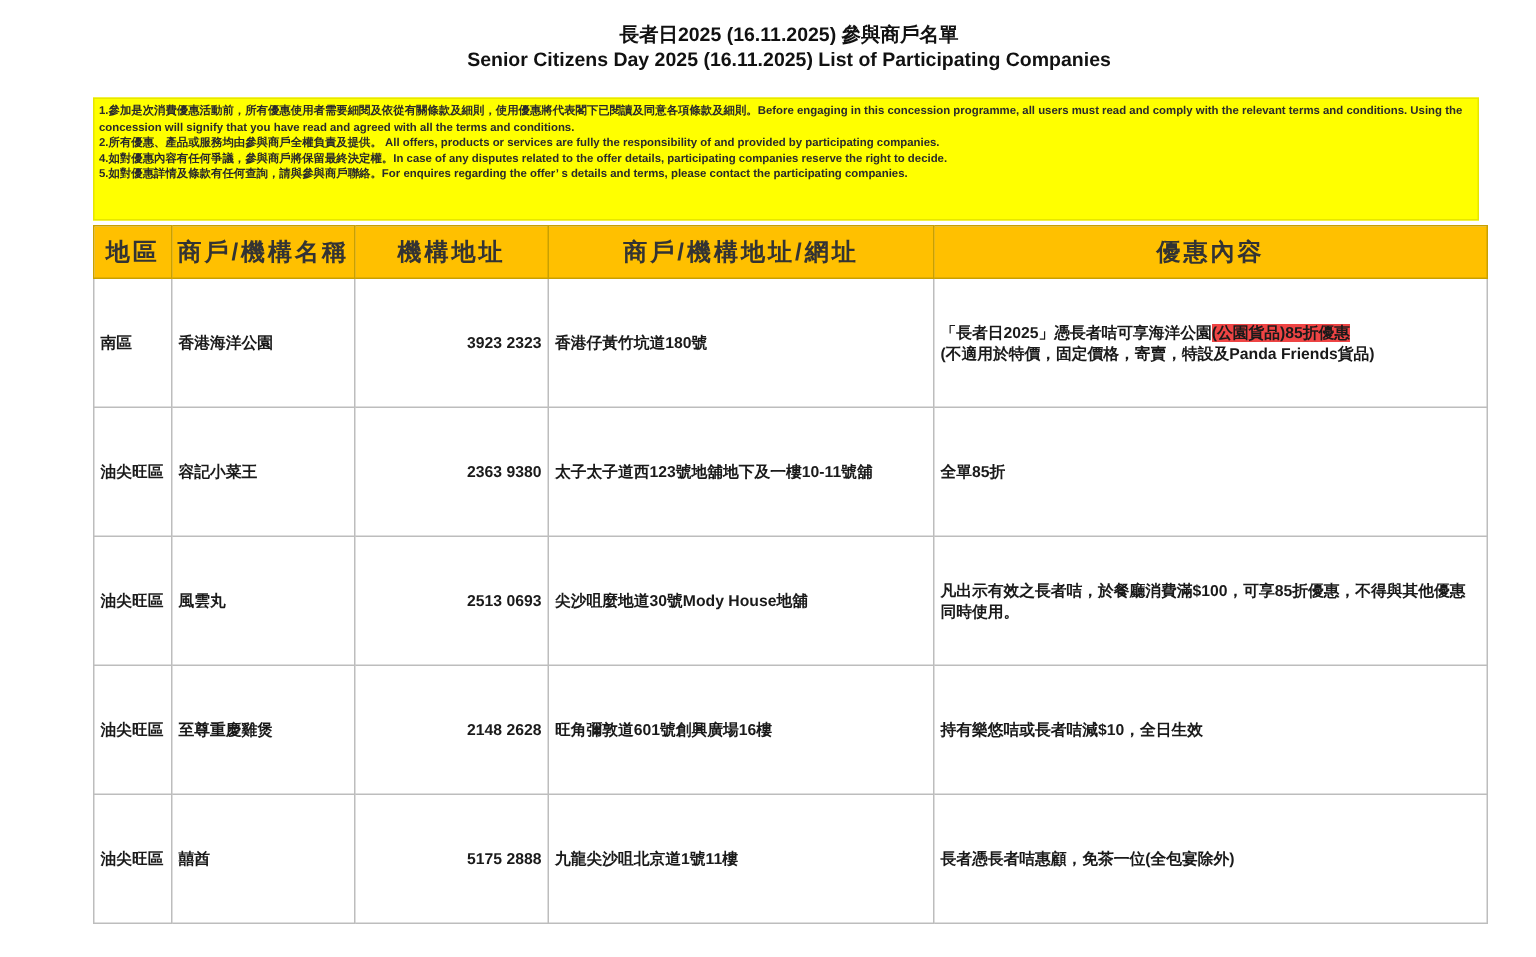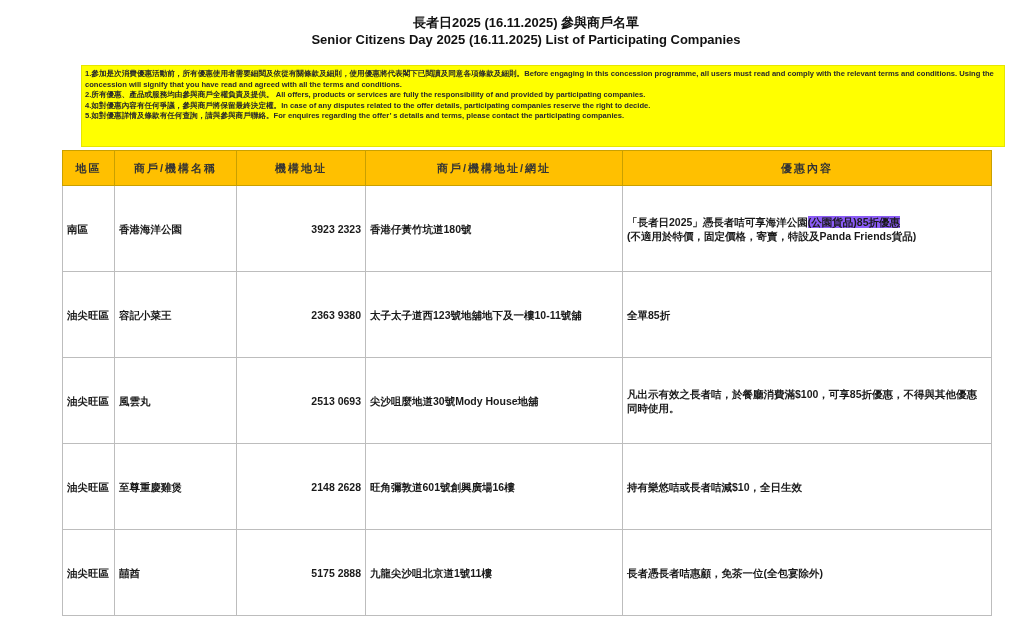--- a/index.html
+++ b/index.html
@@ -13,41 +13,40 @@
     font-family: "Liberation Sans", "DejaVu Sans", sans-serif;
     font-weight: bold; font-size: 13px; line-height: 17px; color: #111;
   }
   .notice {
     position: absolute; left: 62px; top: 65px; width: 924px; height: 82px;
     background: #ffff00; border: 1px solid #e6e600;
     padding: 3px 2px 0 3px; box-sizing: border-box;
     font-family: "Liberation Sans", "DejaVu Sans", sans-serif;
     font-size: 7.6px; line-height: 10.6px; font-weight: bold; color: #2a2a2a;
     overflow: hidden;
-    margin-left: 19px;
   }
   .notice p { margin: 0; }
   table.list {
     position: absolute; left: 62px; top: 150px; border-collapse: collapse;
     table-layout: fixed; width: 929px;
     font-family: "Liberation Sans", "DejaVu Sans", sans-serif;
   }
   table.list th {
-    background: #ffc000; height: 34px; font-size: 11px; font-weight: bold;
+    background: #ffc000; height: 34px; font-size: 16px; font-weight: bold;
     letter-spacing: 2px; color: #333; border: 1px solid #c9a000; padding: 0;
     text-align: center;
   }
   table.list td {
     height: 85px; border: 1px solid #bdbdbd; font-size: 10.5px; color: #1a1a1a;
     font-weight: bold; padding: 0 4px; vertical-align: middle; line-height: 14px;
   }
   td.region { padding: 0 2px; }
   td.phone { text-align: right; font-size: 11.5px; font-weight: normal; color: #222; }
   td.addr, td.offer { padding-left: 3px; }
-  .hl { background: #8b5cf6; }
+  .hl { background: #ef4444; }
 </style>
 </head>
 <body>
 
 <div class="title">
   <div>長者日2025 (16.11.2025) 參與商戶名單</div>
   <div>Senior Citizens Day 2025 (16.11.2025) List of Participating Companies</div>
 </div>
 
 <div class="notice">

